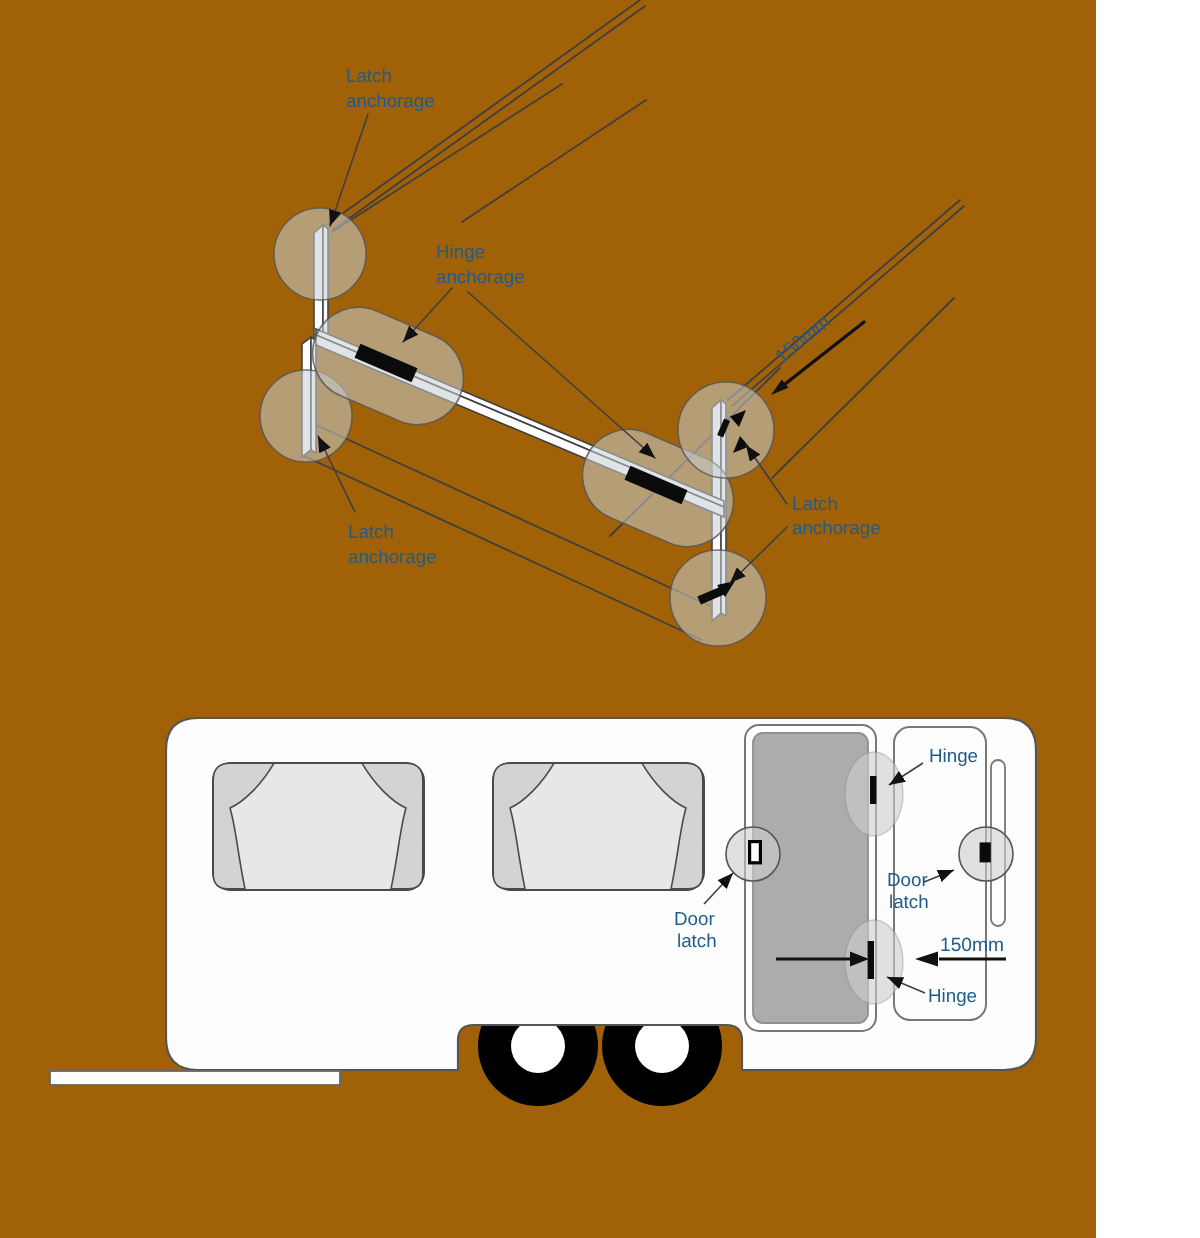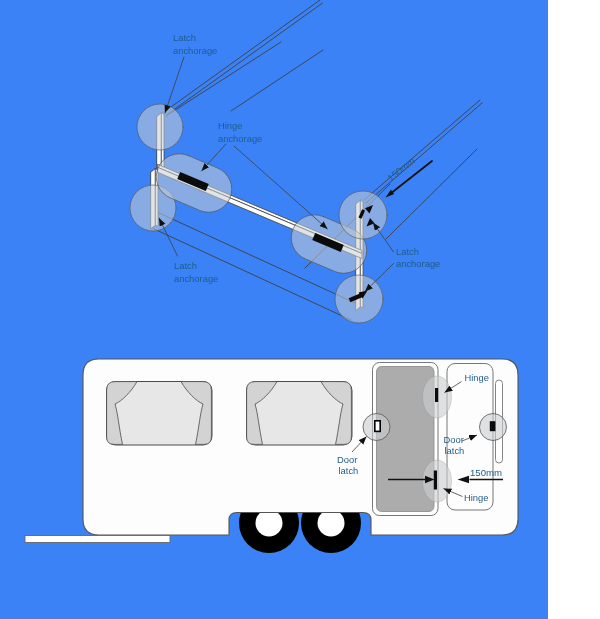--- a/index.html
+++ b/index.html
@@ -1,16 +1,16 @@
 <!DOCTYPE html>
 <html><head>
 <meta charset="utf-8">
 <style>
   html,body{margin:0;padding:0;background:#ffffff;}
-  .page{position:relative;width:548px;height:619px;background:#3b82f6;overflow:hidden;
+  .page{position:relative;width:548px;height:619px;background:#a16207;overflow:hidden;
         font-family:"Liberation Sans", sans-serif;}
   svg text{font-family:"Liberation Sans", sans-serif;fill:#1F5C8B;font-size:9.4px;}
   svg .dim{font-size:9.6px;}
 </style>
 </head>
 <body>
 
 <div class="page">
 <svg width="600" height="619" viewBox="0 0 600 619">
   <defs>

